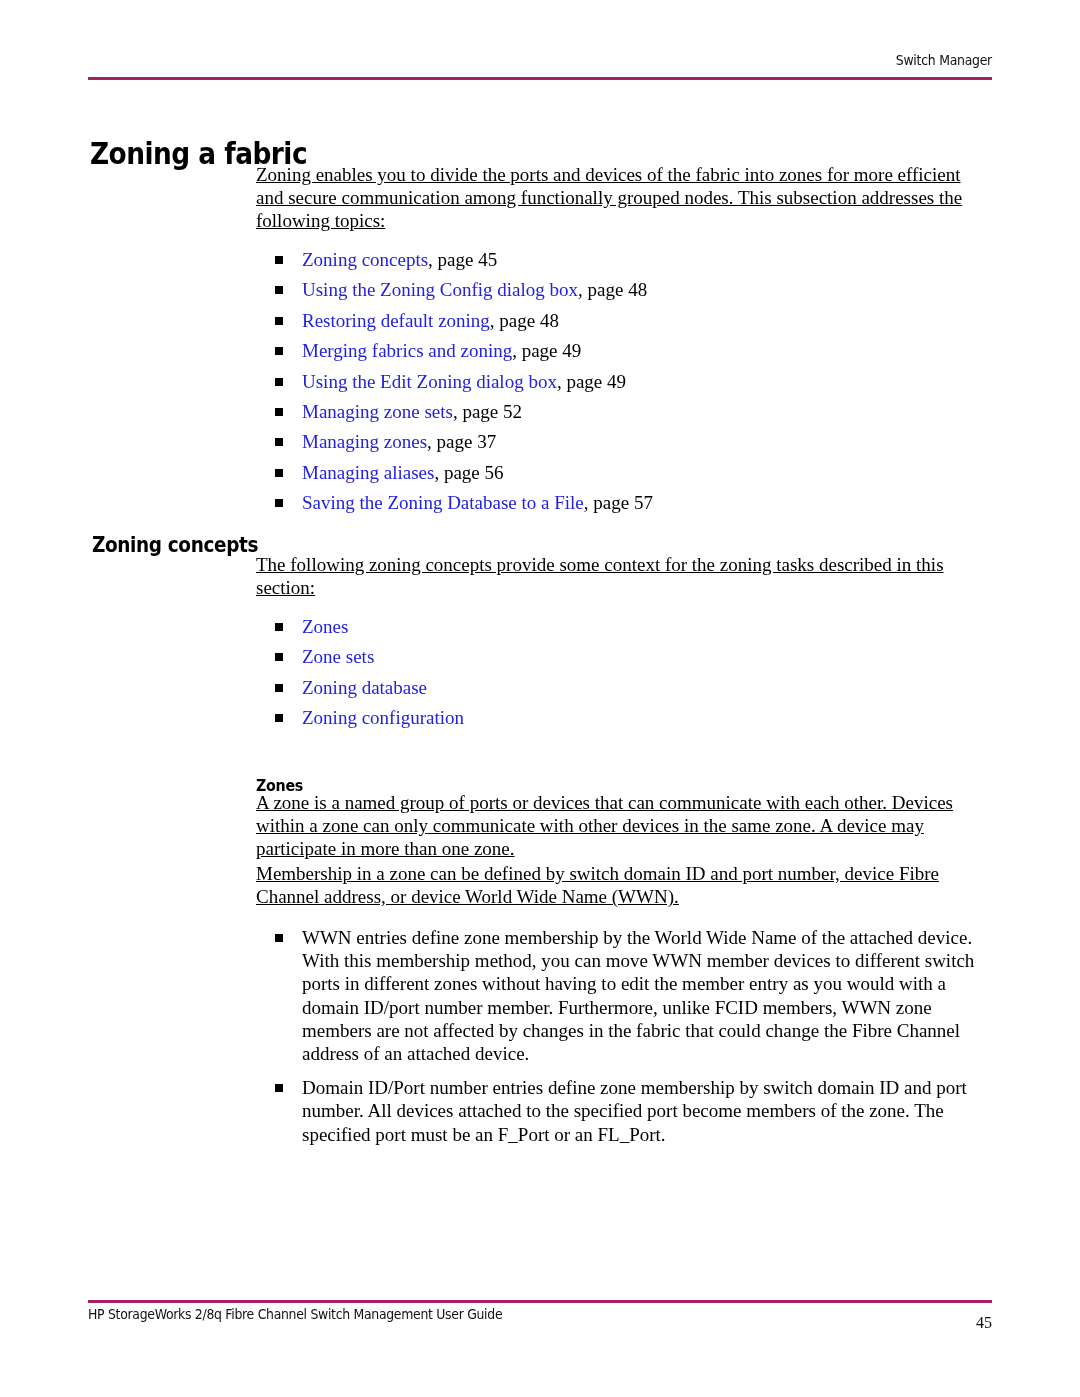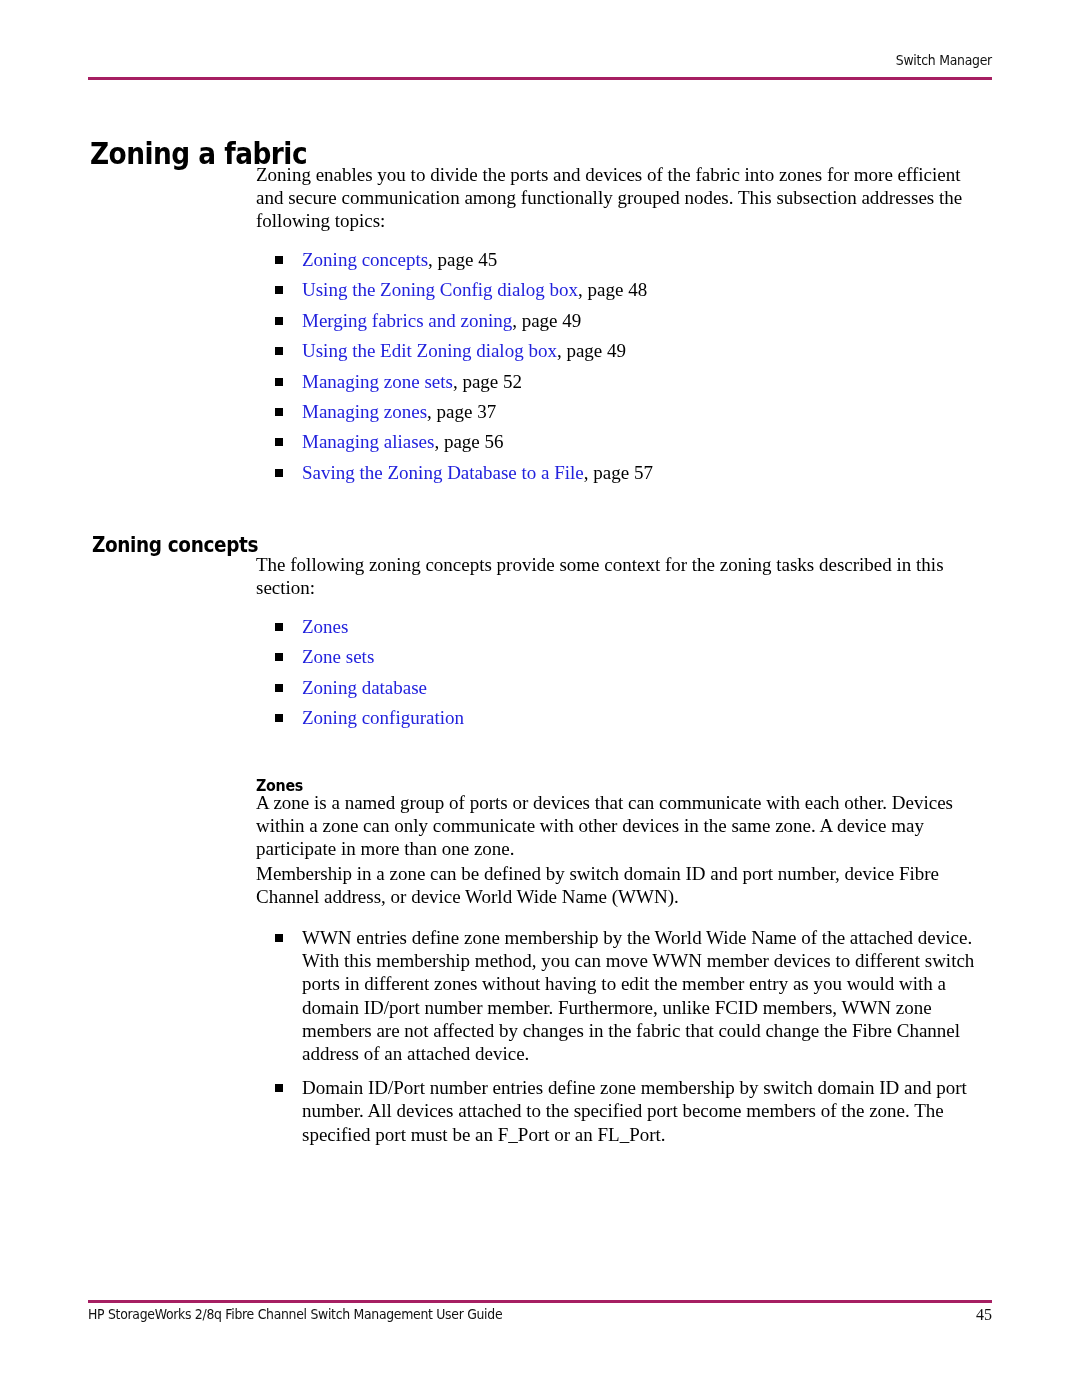--- a/index.html
+++ b/index.html
@@ -66,21 +66,21 @@
     font-size: 14.5px;
     letter-spacing: -0.35px;
     transform: scaleX(0.86);
     transform-origin: left center;
     color: #111111;
     white-space: nowrap;
   }
   .footer-pageno {
     position: absolute;
     right: 0;
-    top: 0;
+    top: 8px;
     font-family: "Liberation Serif", "DejaVu Serif", serif;
     font-size: 16px;
     color: #111111;
   }
 
   
   .h1 {
     position: absolute;
     left: 90px;
     top: 116px;
@@ -121,20 +121,21 @@
   
   .body-block {
     position: absolute;
     left: 256px;
     width: 736px;
     font-family: "Liberation Serif", "DejaVu Serif", serif;
     font-size: 19px;
     line-height: 23.2px;
     color: #000000;
     text-align: left;
+    text-decoration: underline;
   }
 
   
   .blist {
     position: absolute;
     left: 256px;
     width: 736px;
     margin: 14px;
     padding: 0;
     list-style: none;
@@ -180,20 +181,23 @@
   <div class="body-block" style="top:163px;">Zoning enables you to divide the ports and devices of the fabric into zones for more efficient and secure communication among functionally grouped nodes. This subsection addresses the following topics:</div>
 
   <ul class="blist toc-list" style="top:234px;">
     <li>
       <span class="doclink">Zoning concepts</span><span class="tail">, page 45</span>
     </li>
     <li>
       <span class="doclink">Using the Zoning Config dialog box</span><span class="tail">, page 48</span>
     </li>
     <li>
+      <span class="doclink">Restoring default zoning</span><span class="tail">, page 48</span>
+    </li>
+    <li>
       <span class="doclink">Merging fabrics and zoning</span><span class="tail">, page 49</span>
     </li>
     <li>
       <span class="doclink">Using the Edit Zoning dialog box</span><span class="tail">, page 49</span>
     </li>
     <li>
       <span class="doclink">Managing zone sets</span><span class="tail">, page 52</span>
     </li>
     <li>
       <span class="doclink">Managing zones</span><span class="tail">, page 37</span>

